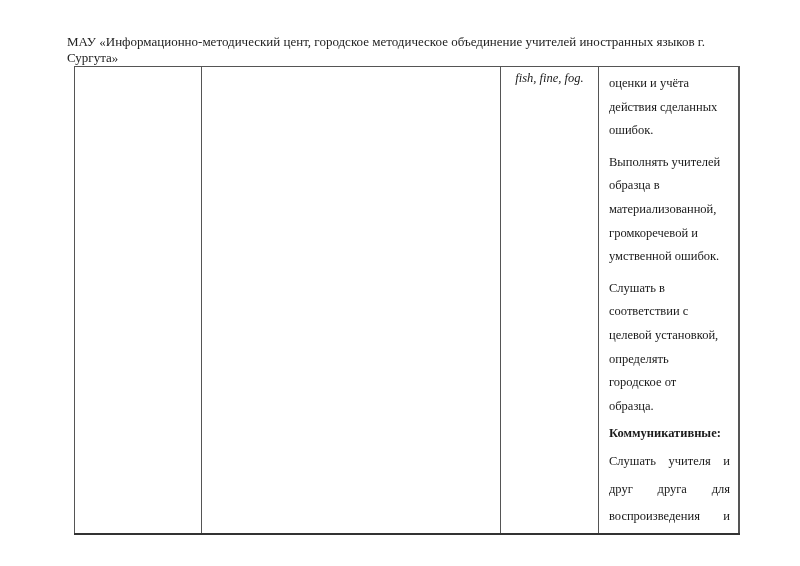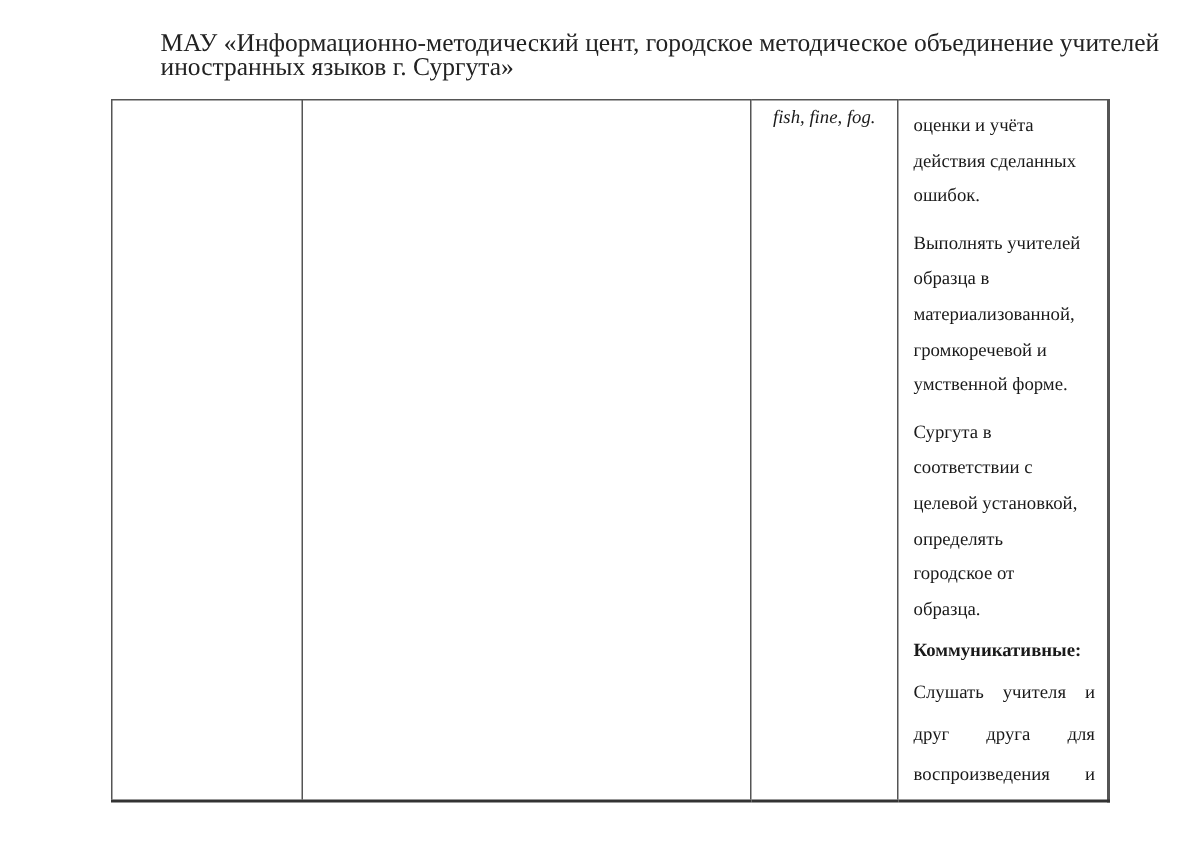--- a/index.html
+++ b/index.html
@@ -11,26 +11,25 @@
       width: 800px;
       height: 566px;
       position: relative;
       overflow: hidden;
       font-family: "Liberation Serif", "DejaVu Serif", serif;
       color: #1a1a1a;
     }
     .page-header {
       position: absolute;
       left: 67px;
-      top: 21px;
+      top: 34px;
       width: 680px;
-      font-size: 17px;
+      font-size: 13px;
       line-height: 16px;
       color: #222;
-      margin-left: 40px;
     }
     .doc-table {
       position: absolute;
       left: 74px;
       top: 66px;
       width: 664px;
       height: 446px;
       border-collapse: collapse;
       table-layout: fixed;
     }
@@ -90,24 +89,24 @@
         <p>
           <span>оценки и учёта</span><br>
           <span>действия сделанных</span><br>
           <span>ошибок.</span>
         </p>
         <p class="gap">
           <span>Выполнять учителей</span><br>
           <span>образца в</span><br>
           <span>материализованной,</span><br>
           <span>громкоречевой и</span><br>
-          <span>умственной форме.</span>
+          <span>умственной ошибок.</span>
         </p>
         <p class="gap">
-          <span>Сургута в</span><br>
+          <span>Слушать в</span><br>
           <span>соответствии с</span><br>
           <span>целевой установкой,</span><br>
           <span>определять</span><br>
           <span>городское от</span><br>
           <span>образца.</span>
         </p>
         <p>
           <span class="heading-bold">Коммуникативные:</span>
         </p>
         <p class="justified">Слушать учителя и</p>

